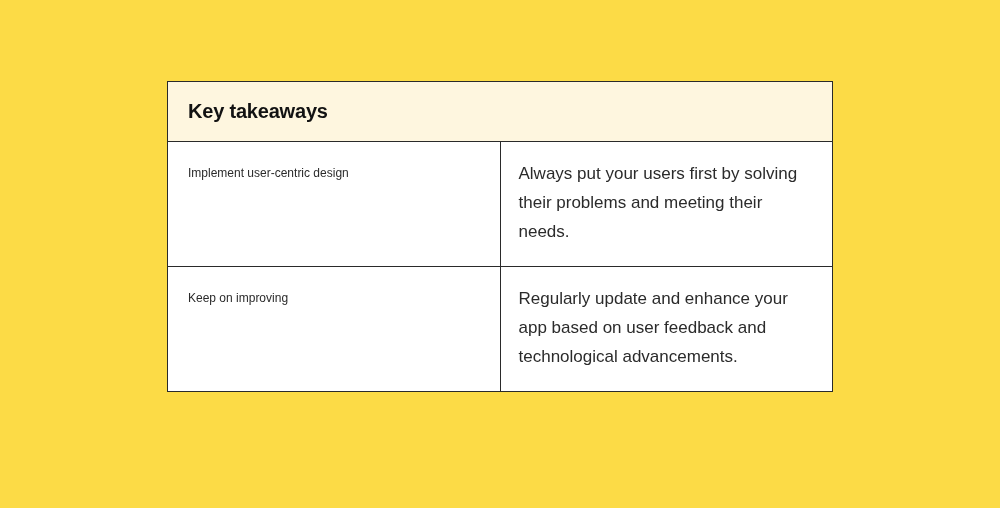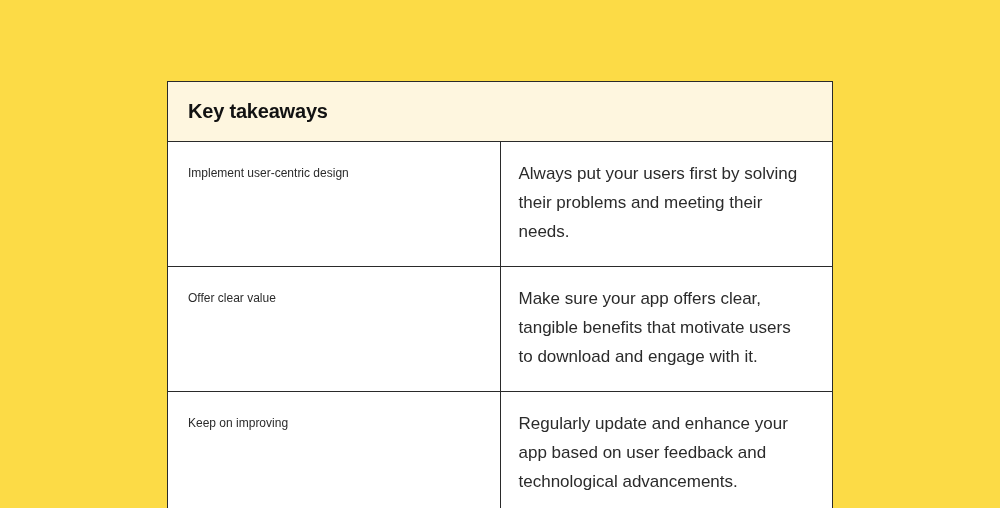--- a/index.html
+++ b/index.html
@@ -65,22 +65,18 @@
       <tr>
         <th class="header-cell" colspan="2">Key takeaways</th>
       </tr>
     </thead>
     <tbody>
       <tr>
         <td class="term-cell">Implement user-centric design</td>
         <td class="desc-cell">Always put your users first by solving their problems and meeting their needs.</td>
       </tr>
       <tr>
-        <td class="term-cell">Offer clear value</td>
-        <td class="desc-cell">Make sure your app offers clear, tangible benefits that motivate users to download and engage with it.</td>
-      </tr>
-      <tr>
         <td class="term-cell">Keep on improving</td>
         <td class="desc-cell">Regularly update and enhance your app based on user feedback and technological advancements.</td>
       </tr>
     </tbody>
   </table>
 </div>
 
 </body></html>

